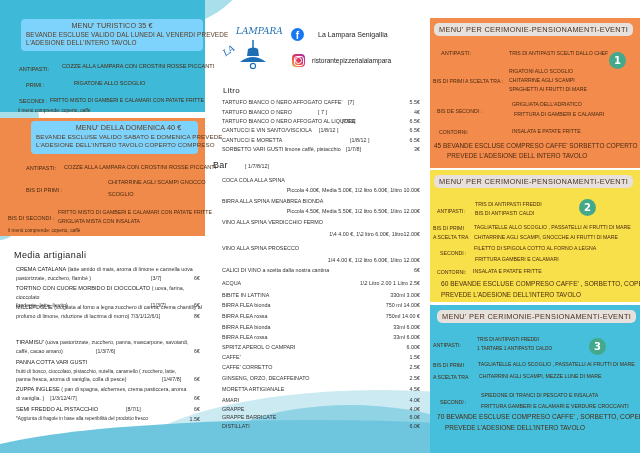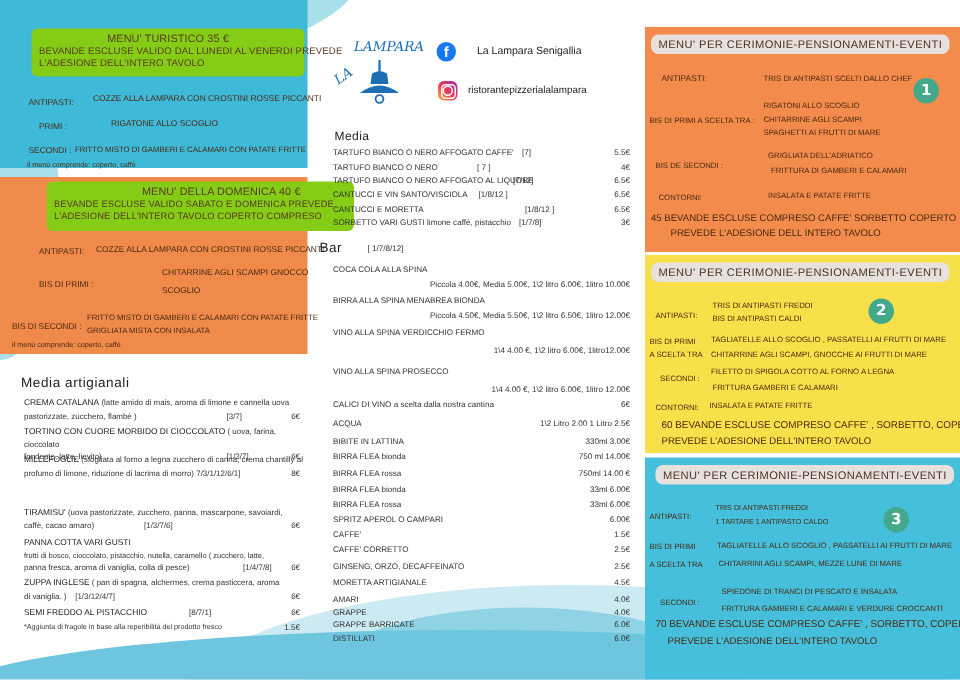--- a/index.html
+++ b/index.html
@@ -6,21 +6,21 @@
   html, body { width: 640px; height: 453px; overflow: hidden; background: #ffffff; }
   body { position: relative; font-family: "Liberation Sans Narrow", "Liberation Sans", sans-serif; color: #3a2a1a; }
   .page { position: absolute; inset: 0; width: 640px; height: 453px; overflow: hidden; }
 
   
   .wave { position: absolute; border-radius: 50%; }
 
   
   .left-blue { position: absolute; left: 0; top: 0; width: 205px; height: 112px; background: #3fb9d8; }
   .left-orange { position: absolute; left: 0; top: 118px; width: 205px; height: 118px; background: #f08a4b; }
-  .grey-box { position: absolute; background: #84cc16; border-radius: 4px; color: #5a3a20; font-size: 7.2px; line-height: 10px; padding: 2px 5px; letter-spacing: 0.1px; }
+  .grey-box { position: absolute; background: #7dd3fc; border-radius: 4px; color: #5a3a20; font-size: 7.2px; line-height: 10px; padding: 2px 5px; letter-spacing: 0.1px; }
   .grey-box .ttl { display: block; text-align: center; }
   .row { position: absolute; font-size: 5.6px; line-height: 8px; color: #4a2a10; white-space: nowrap; }
   .tiny { position: absolute; font-size: 4.8px; color: #4a2a10; white-space: nowrap; }
 
   .dolci-title { position: absolute; left: 14px; top: 250px; font-size: 9px; color: #222; letter-spacing: 0.4px; }
   .dolce { position: absolute; left: 16px; width: 190px; font-size: 5.3px; line-height: 8.5px; color: #333; }
   .dolce .nm { font-size: 5.6px; color: #222; }
   .dolce .al { position: absolute; left: 135px; }
   .dolce .pr { position: absolute; right: 6px; }
 
@@ -66,21 +66,21 @@
   </div>
   <div class="row" style="left:19px;top:65px;">ANTIPASTI:</div>
   <div class="row" style="left:62px;top:62px;">COZZE ALLA LAMPARA CON CROSTINI ROSSE PICCANTI</div>
   <div class="row" style="left:26px;top:81px;">PRIMI :</div>
   <div class="row" style="left:74px;top:79px;">RIGATONE ALLO SCOGLIO</div>
   <div class="row" style="left:19px;top:97px;">SECONDI :</div>
   <div class="row" style="left:50px;top:96px;font-size:5.2px;">FRITTO MISTO DI GAMBERI E CALAMARI CON PATATE FRITTE</div>
   <div class="tiny" style="left:18px;top:108px;">il menù comprende: coperto, caffè</div>
 
   <div class="left-orange"></div>
-  <div class="grey-box" style="left:31px;top:121px;width:205px;height:33px;">
+  <div class="grey-box" style="left:31px;top:121px;width:167px;height:33px;">
     <span class="ttl" style="padding-left:28px;">MENU' DELLA DOMENICA  40 €</span>
     <span style="display:block;font-size:6.2px;line-height:8px;white-space:nowrap;">BEVANDE ESCLUSE VALIDO SABATO E DOMENICA PREVEDE</span>
     <span style="display:block;font-size:6.2px;line-height:8px;white-space:nowrap;">L'ADESIONE DELL'INTERO TAVOLO COPERTO COMPRESO</span>
   </div>
   <div class="row" style="left:26px;top:164px;">ANTIPASTI:</div>
   <div class="row" style="left:64px;top:163px;">COZZE ALLA LAMPARA CON CROSTINI ROSSE PICCANTI</div>
   <div class="row" style="left:26px;top:186px;">BIS DI PRIMI :</div>
   <div class="row" style="left:108px;top:178px;">CHITARRINE AGLI SCAMPI GNOCCO</div>
   <div class="row" style="left:108px;top:190px;">SCOGLIO</div>
   <div class="row" style="left:8px;top:214px;">BIS DI SECONDI :</div>
@@ -128,21 +128,21 @@
     <path d="M18 40 Q31 30 44 40 Z" fill="#1d6fb5"></path>
     <circle cx="31" cy="44" r="2.6" fill="none" stroke="#1d6fb5" stroke-width="1.2"></circle>
     <text x="2" y="30" font-family="DejaVu Serif, serif" font-style="italic" font-size="9" fill="#1d6fb5" transform="rotate(-35 10 30)">LA</text>
     <text x="14" y="12" font-family="DejaVu Serif, serif" font-style="italic" font-size="9" fill="#1d6fb5">LAMPARA</text>
   </svg>
   <div class="fb">f</div>
   <div class="social" style="left:318px;top:31px;">La Lampara Senigallia</div>
   <div class="ig"></div>
   <div class="social" style="left:312px;top:57px;font-size:6.6px;">ristorantepizzerialalampara</div>
 
-  <div class="sec-title" style="left:223px;top:86px;">Media</div>
+  <div class="sec-title" style="left:223px;top:86px;">Litro</div>
   <div class="mrow" style="top:99px;"><span>TARTUFO BIANCO O NERO  AFFOGATO CAFFE'</span><span class="al" style="left:126px;">[7]</span><span class="pr">5.5€</span></div>
   <div class="mrow" style="top:109px;"><span>TARTUFO BIANCO O NERO</span><span class="al" style="left:96px;">[ 7 ]</span><span class="pr">4€</span></div>
   <div class="mrow" style="top:118px;"><span>TARTUFO BIANCO O NERO AFFOGATO AL LIQUORE</span><span class="al" style="left:120px;">[7/12]</span><span class="pr">6.5€</span></div>
   <div class="mrow" style="top:127px;"><span>CANTUCCI E VIN SANTO/VISCIOLA</span><span class="al" style="left:97px;">[1/8/12 ]</span><span class="pr">6.5€</span></div>
   <div class="mrow" style="top:137px;"><span>CANTUCCI E MORETTA</span><span class="al" style="left:128px;">[1/8/12 ]</span><span class="pr">6.5€</span></div>
   <div class="mrow" style="top:146px;"><span>SORBETTO VARI GUSTI limone caffè, pistacchio</span><span class="al" style="left:124px;">[1/7/8]</span><span class="pr">3€</span></div>
 
   <div class="sec-title" style="left:213px;top:160px;font-size:9px;text-align:right;">Bar</div>
   <div class="mrow" style="left:245px;top:163px;width:60px;">[ 1/7/8/12]</div>
 

